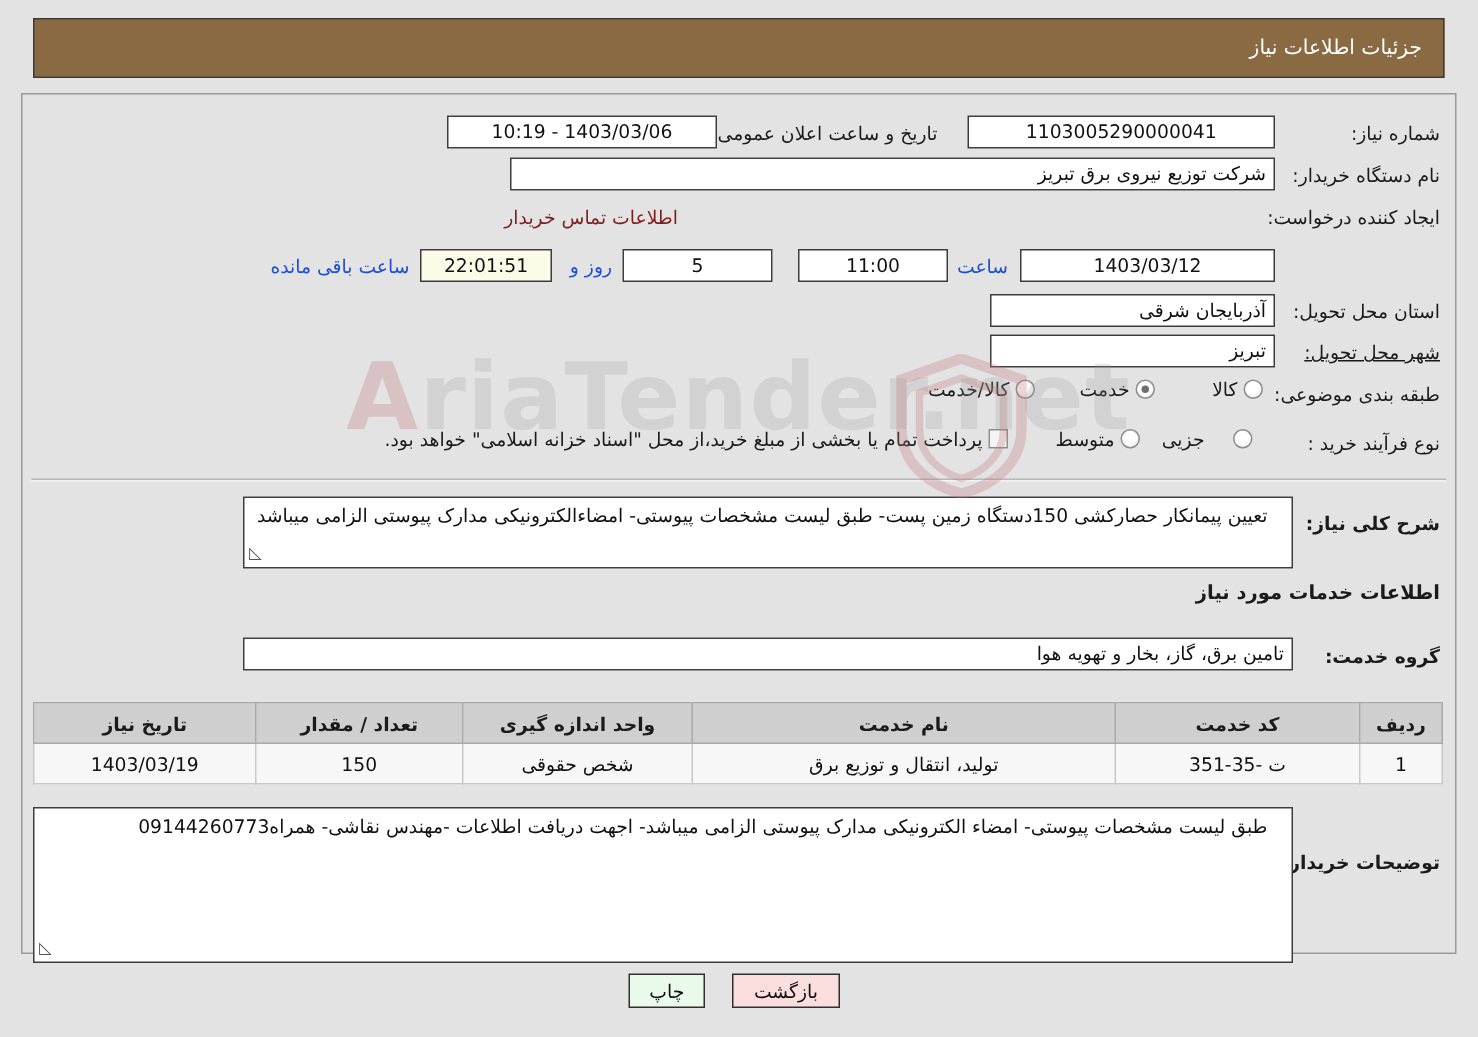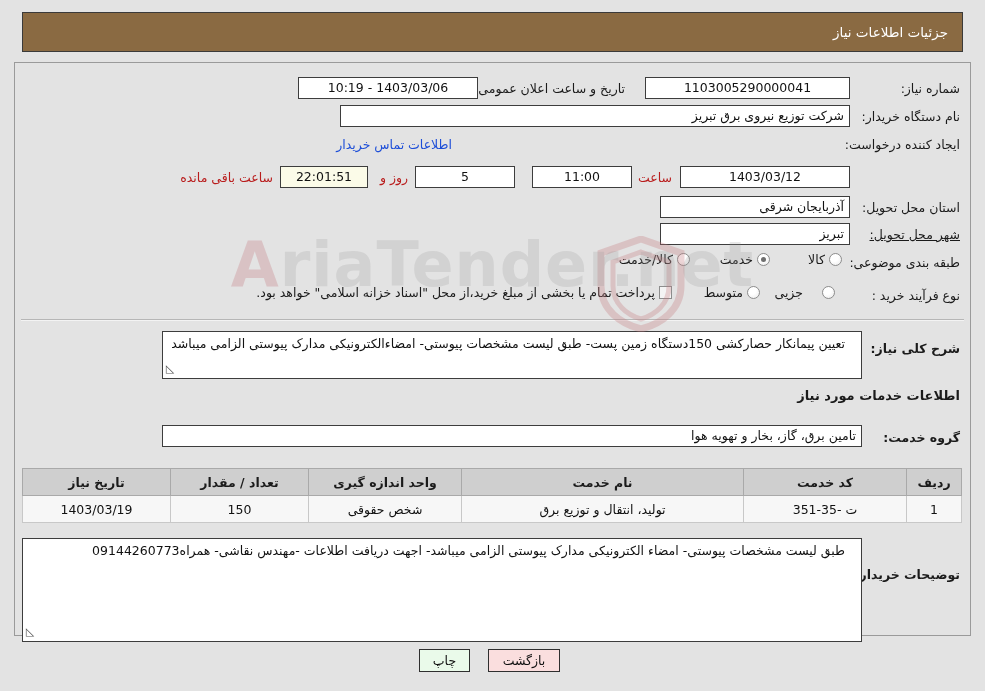--- a/index.html
+++ b/index.html
@@ -107,27 +107,27 @@
     white-space: nowrap;
     overflow: hidden;
   }
   .fld.center { text-align: center; }
   .fld.ltr { direction: ltr; }
   .fld.cream { background: #fbfbe8; }
 
   .inline-txt {
     position: absolute;
     font-size: 12.5px;
-    color: #b91c1c;
+    color: #1d4ed8;
     white-space: nowrap;
   }
   .link-blue {
     position: absolute;
     font-size: 12.5px;
-    color: #1d4ed8;
+    color: #7f1d1d;
     white-space: nowrap;
     cursor: pointer;
   }
 
   
   .radio-wrap {
     position: absolute;
     display: flex;
     align-items: center;
     gap: 4px;

